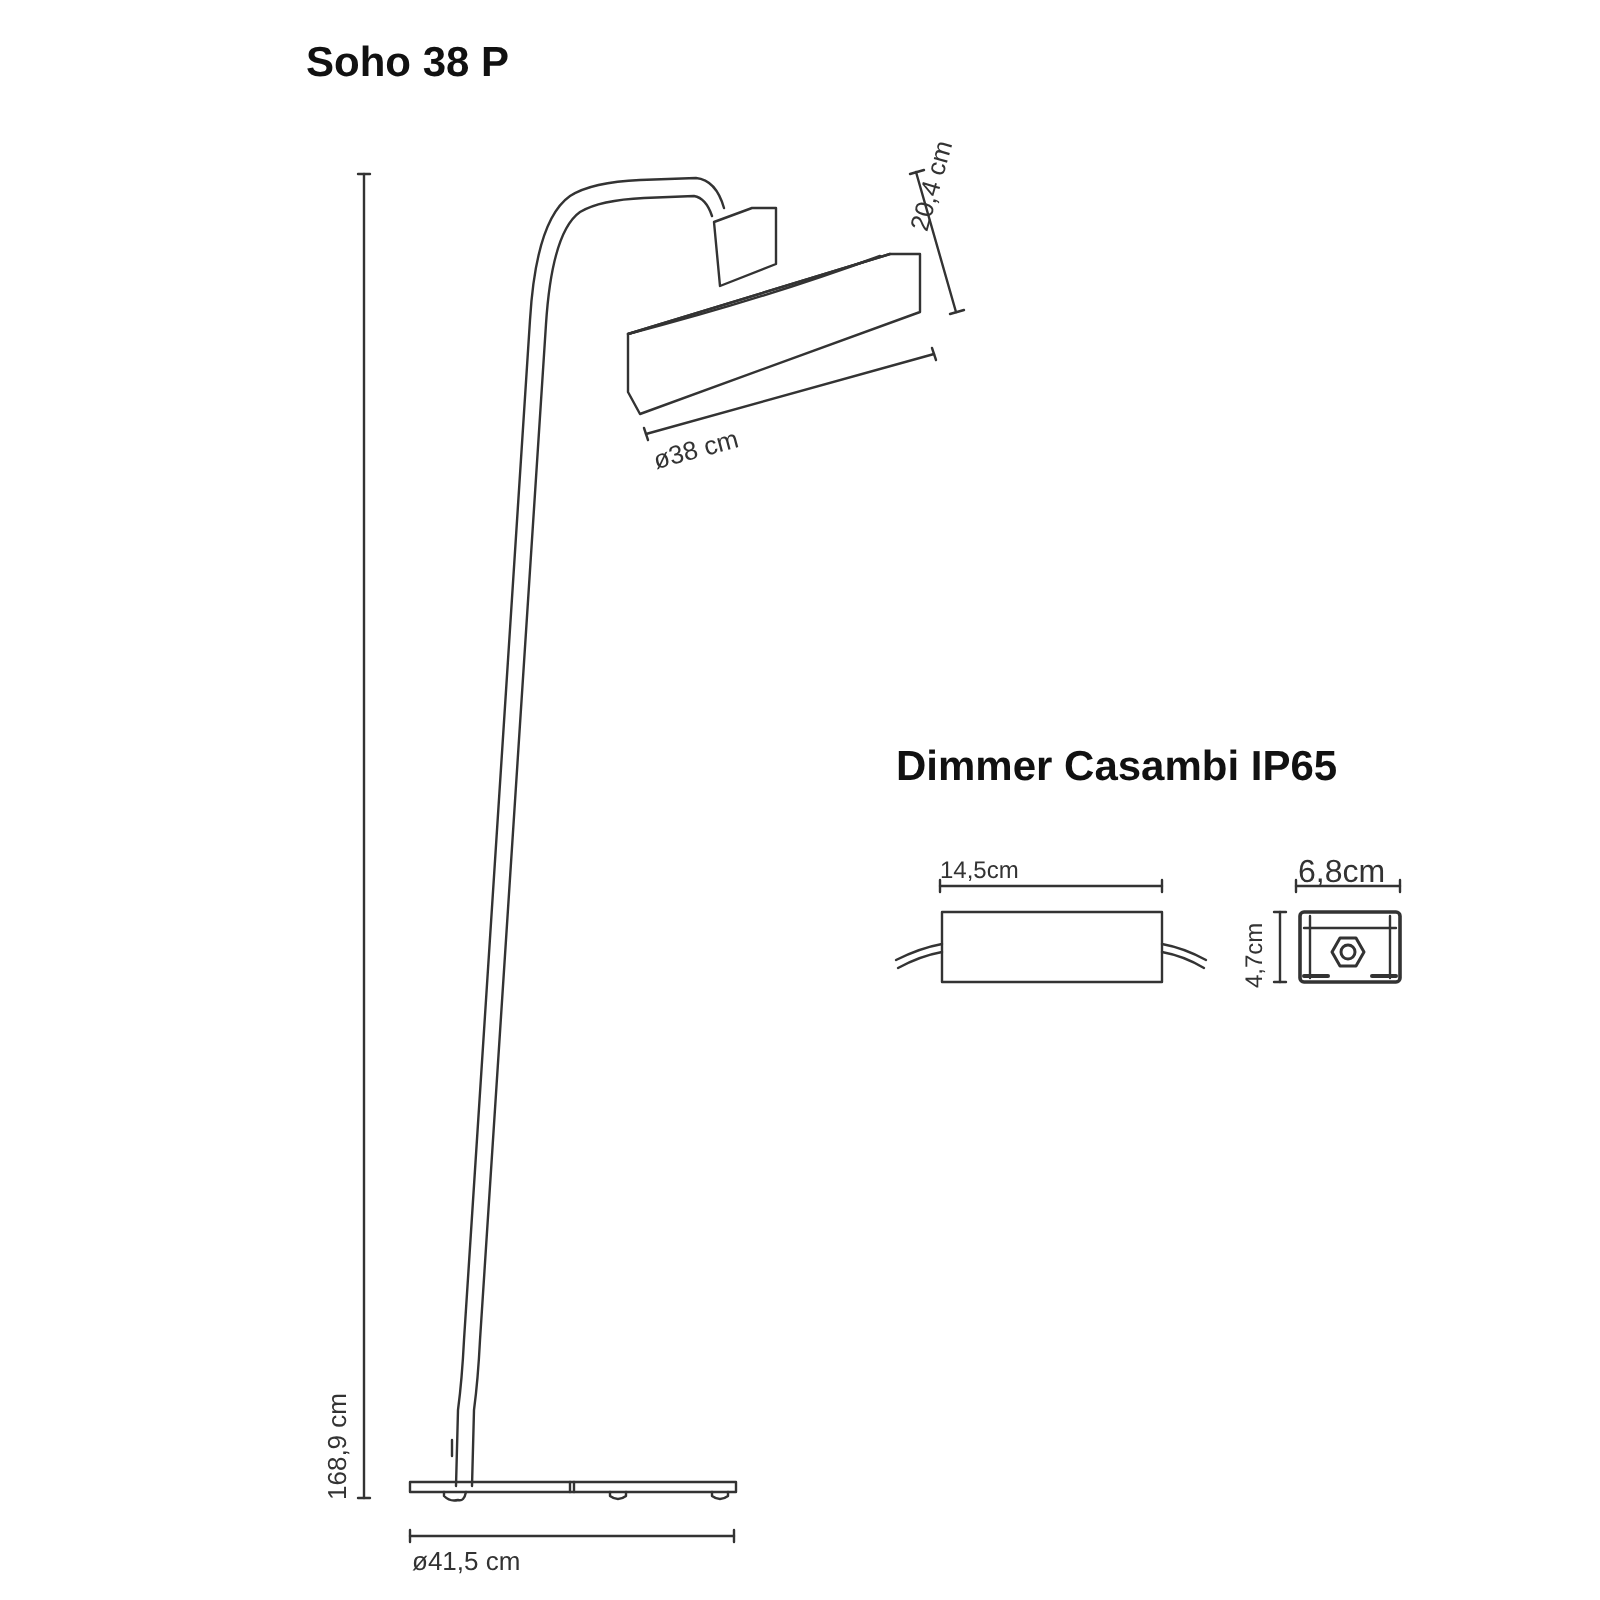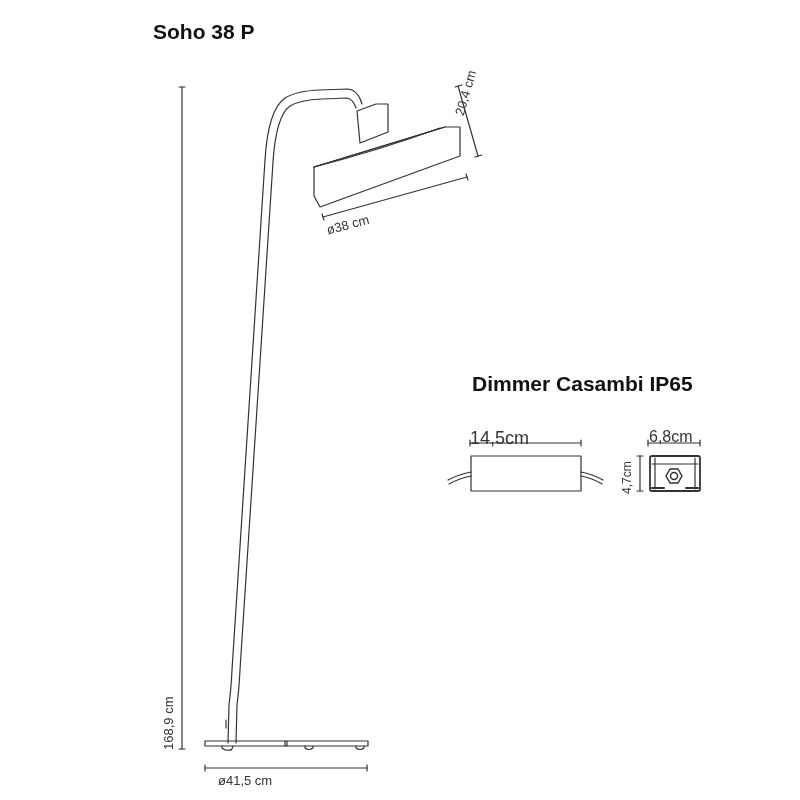--- a/index.html
+++ b/index.html
@@ -6,21 +6,21 @@
     body { width: 800px; height: 800px; position: relative; overflow: hidden;
            font-family: "Liberation Sans", sans-serif; color: #1a1a1a; }
     .title { position: absolute; font-weight: bold; font-size: 21px; color: #111; white-space: nowrap; }
     .dim { position: absolute; font-size: 13px; color: #333; white-space: nowrap; }
     svg { position: absolute; left: 0; top: 0; }
   </style>
 </head>
 <body>
 
 <div class="title" style="left:153px; top:20px;">Soho 38 P</div>
-<div class="title" style="left:472px; top:372px;text-align:right;">Dimmer Casambi IP65</div>
+<div class="title" style="left:448px; top:372px;text-align:right;">Dimmer Casambi IP65</div>
 
 <svg width="800" height="800" viewBox="0 0 800 800">
   <g fill="none" stroke="#333" stroke-width="1.2" stroke-linecap="round" stroke-linejoin="round">
 
     <g>
       <line x1="182" y1="87" x2="182" y2="749"></line>
       <line x1="179" y1="87" x2="185" y2="87"></line>
       <line x1="179" y1="749" x2="185" y2="749"></line>
     </g>
 
@@ -93,17 +93,17 @@
       <circle cx="674" cy="476" r="3.5" stroke-width="1.5"></circle>
       <line x1="652" y1="488" x2="664" y2="488" stroke-width="2"></line>
       <line x1="686" y1="488" x2="698" y2="488" stroke-width="2"></line>
     </g>
   </g>
 </svg>
 
 <div class="dim" style="left:452px; top:113px; transform: rotate(-74deg); transform-origin: left top;">20,4 cm</div>
 <div class="dim" style="left:325px; top:223px; transform: rotate(-15deg); transform-origin: left top;">ø38 cm</div>
 <div class="dim" style="left:161px; top:750px; transform: rotate(-90deg); transform-origin: left top;">168,9 cm</div>
-<div class="dim" style="left:218px; top:773px;text-align:center;">ø41,5 cm</div>
+<div class="dim" style="left:206px; top:773px;text-align:center;">ø41,5 cm</div>
 
-<div class="dim" style="left:470px; top:428px; font-size:18px;">14,5cm</div>
+<div class="dim" style="left:470px; top:428px; font-size:12px;">14,5cm</div>
 <div class="dim" style="left:649px; top:428px; font-size:16px;">6,8cm</div>
 <div class="dim" style="left:620px; top:494px; font-size:12px; transform: rotate(-90deg); transform-origin: left top;">4,7cm</div>
 
 </body></html>

